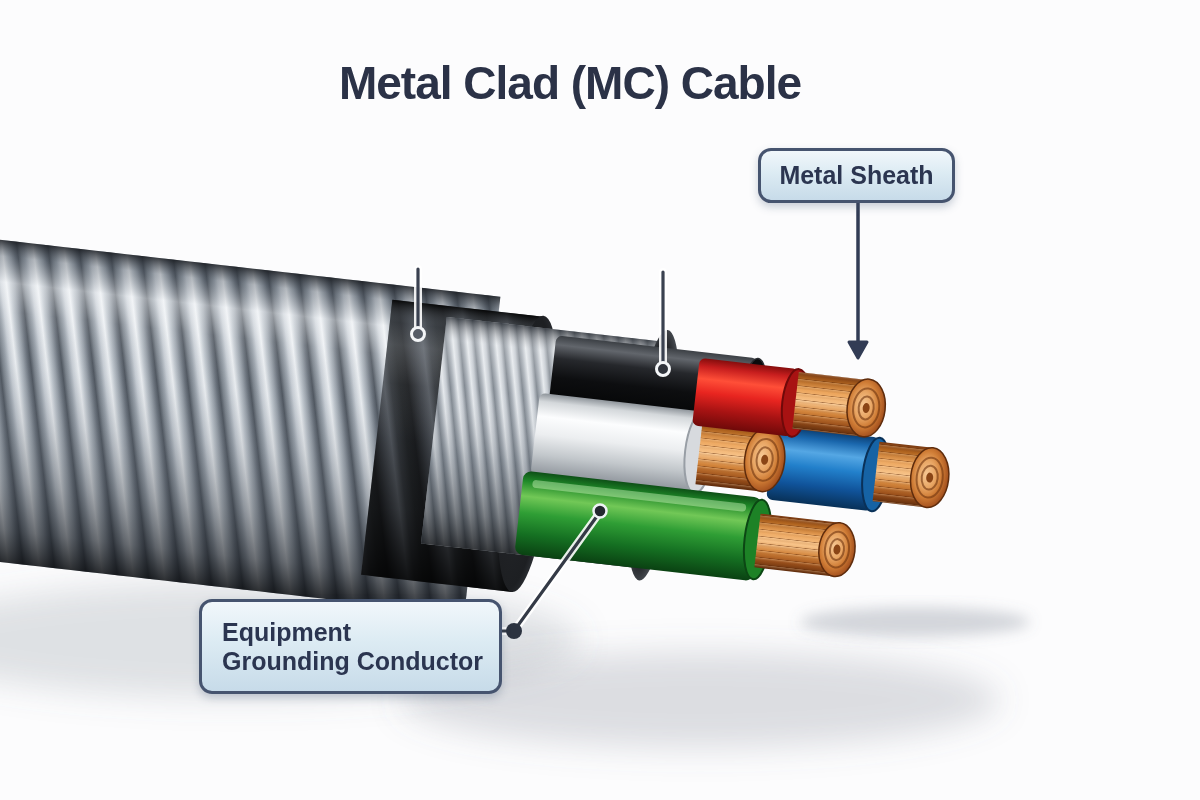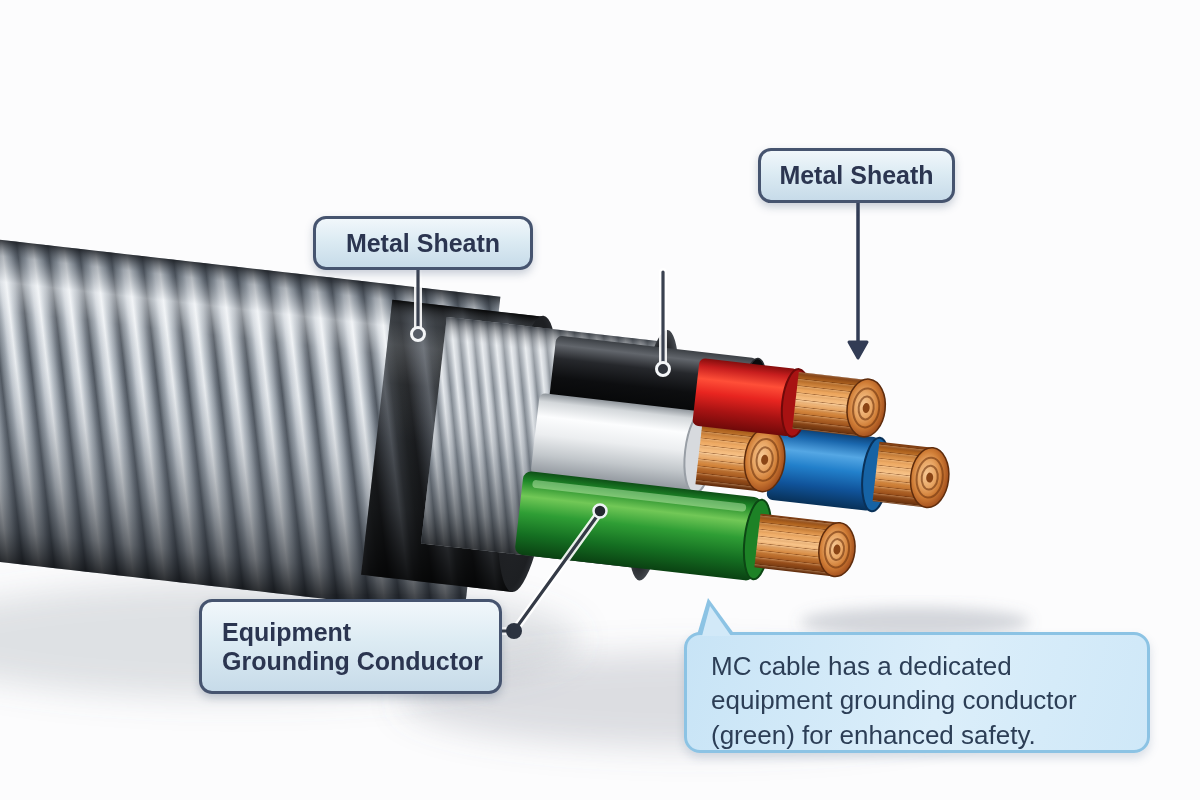--- a/index.html
+++ b/index.html
@@ -294,30 +294,23 @@
       <path d="M858 203 L858 344" stroke="#323c55" stroke-width="3.5"></path>
       <path d="M849 342 L867 342 L858 358 Z" fill="#323c55" stroke="#323c55" stroke-width="3" stroke-linejoin="round"></path>
 
       <path d="M500 631 L514 631 L600 512" stroke="rgba(255,255,255,0.9)" stroke-width="8"></path>
       <path d="M500 631 L514 631 L600 512" stroke="#343a46" stroke-width="3.2"></path>
       <circle cx="514" cy="631" r="8" fill="#2c3340"></circle>
       <circle cx="600" cy="511" r="6.5" fill="#23282f" stroke="#eef2f5" stroke-width="2.5"></circle>
     </g>
   </svg>
 
-
-  <div class="label-box" id="lbl-ms1">
-    <span>Metal Sheatn</span>
-  </div>
+  <div class="page-title">Metal Clad (MC) Cable</div>
+
   <div class="label-box" id="lbl-ms2">
     <span>Metal Sheath</span>
   </div>
   <div class="label-box" id="lbl-egc">
     <span>Equipment Grounding Conductor</span>
   </div>
 
-  <div class="callout">
-    <div>MC cable has a dedicated</div>
-    <div>equipment grounding conductor</div>
-    <div>(green) for enhanced safety.</div>
-  </div>
 
 </div>
 
 </body></html>

